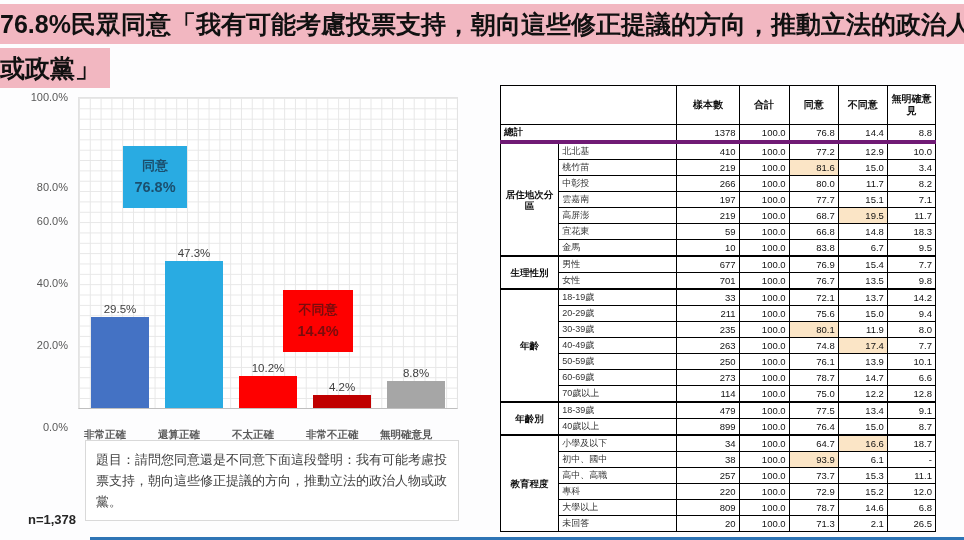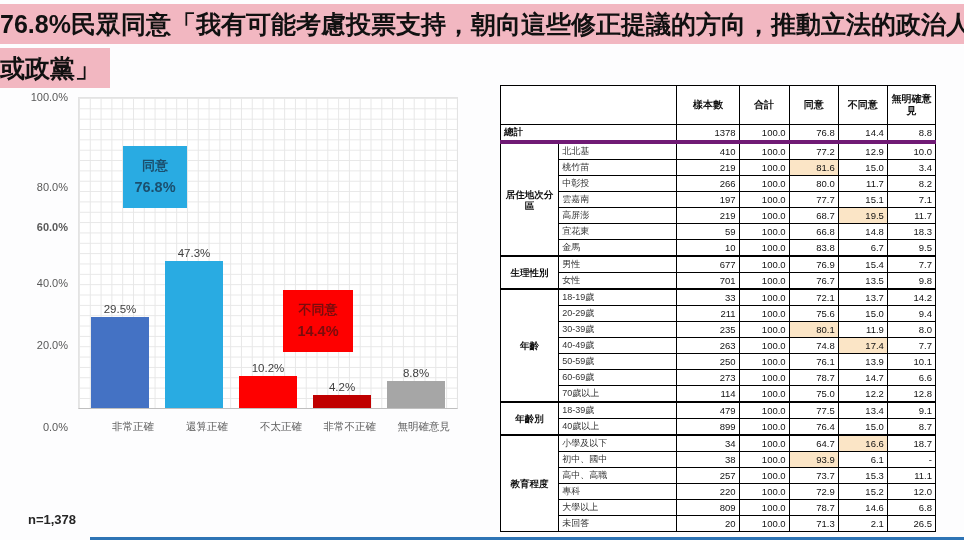--- a/index.html
+++ b/index.html
@@ -29,21 +29,21 @@
   .bar-label{position:absolute;bottom:100%;left:-8px;right:-8px;padding-bottom:2px;
              text-align:center;font-size:11.5px;color:#404040;}
   .callout{position:absolute;display:flex;flex-direction:column;align-items:center;
            justify-content:center;text-align:center;z-index:3;}
   .callout .c-lab{font-size:13px;font-weight:bold;line-height:20px;}
   .callout .c-val{font-size:14.5px;font-weight:bold;line-height:22px;}
   .callout-0{left:44px;top:48px;width:64px;height:62px;color:#1b4f6e;}
   .callout-1{left:204px;top:192px;width:70px;height:62px;color:#7a0c0c;}
   .xlabels{position:absolute;left:78px;top:412px;width:378px;display:flex;
            justify-content:space-between;padding:0 12px;box-sizing:border-box;}
-  .xlabels div{width:70px;margin:8px -6px;text-align:right;font-size:10.5px;color:#595959;}
+  .xlabels div{width:70px;margin:16px -6px;text-align:left;font-size:10.5px;color:#595959;font-weight:bold;}
   .note{position:absolute;left:85px;top:440px;width:352px;border:1px solid #d9d9d9;
         background:#fff;padding:8px 10px;font-size:13px;line-height:21px;color:#404040;}
   .n-label{position:absolute;left:28px;top:512px;font-size:13px;font-weight:bold;color:#262626;}
 
   
   .crosstab{position:absolute;left:500px;top:85px;width:436px;border-collapse:collapse;
             background:#fff;table-layout:fixed;}
   .crosstab th,.crosstab td{border:1px solid #000;padding:1px 3px;font-size:9.5px;
             color:#111;height:13px;overflow:hidden;white-space:nowrap;}
   .crosstab th{font-weight:bold;font-size:10px;text-align:center;height:36px;
@@ -67,21 +67,21 @@
 <div class="slide">
 
   <div class="title-block">
     <div class="title-line"><span class="hl" style="background: rgb(242, 183, 193);">76.8%民眾同意「我有可能考慮投票支持，朝向這些修正提議的方向，推動立法的政治人物</span></div>
     <div class="title-line"><span class="hl" style="background: rgb(242, 183, 193);">或政黨」</span></div>
   </div>
 
   <div id="yaxis" class="yaxis">
       <div style="top: -6px;">100.0%</div>
       <div style="top: 56px; margin-top: 28px;">80.0%</div>
-      <div style="top: 124px; font-weight: bold;">60.0%</div>
+      <div style="top: 118px;">60.0%</div>
       <div style="top: 180px;">40.0%</div>
       <div style="top: 242px;">20.0%</div>
       <div style="top: 304px; margin-top: 20px;">0.0%</div>
     </div>
 
   <div id="plot" class="plot">
     <div id="bars" class="bars">
         <div class="bar-slot">
           <div class="bar-label">29.5%</div>
           <div class="bar" style="height: 91.45px; background: rgb(68, 114, 196);"></div>
@@ -116,20 +116,21 @@
   </div>
 
   <div id="xlabels" class="xlabels">
       <div>非常正確</div>
       <div>還算正確</div>
       <div>不太正確</div>
       <div>非常不正確</div>
       <div>無明確意見</div>
     </div>
 
+  <div class="note">題目：請問您同意還是不同意下面這段聲明：我有可能考慮投票支持，朝向這些修正提議的方向，推動立法的政治人物或政黨。</div>
 
   <div class="n-label">n=1,378</div>
 
   <table id="crosstab" class="crosstab">
     <colgroup>
       <col class="col-group">
         <col class="col-sub">
         <col class="col-n">
       <col class="col-tot">
         <col class="col-ag">

